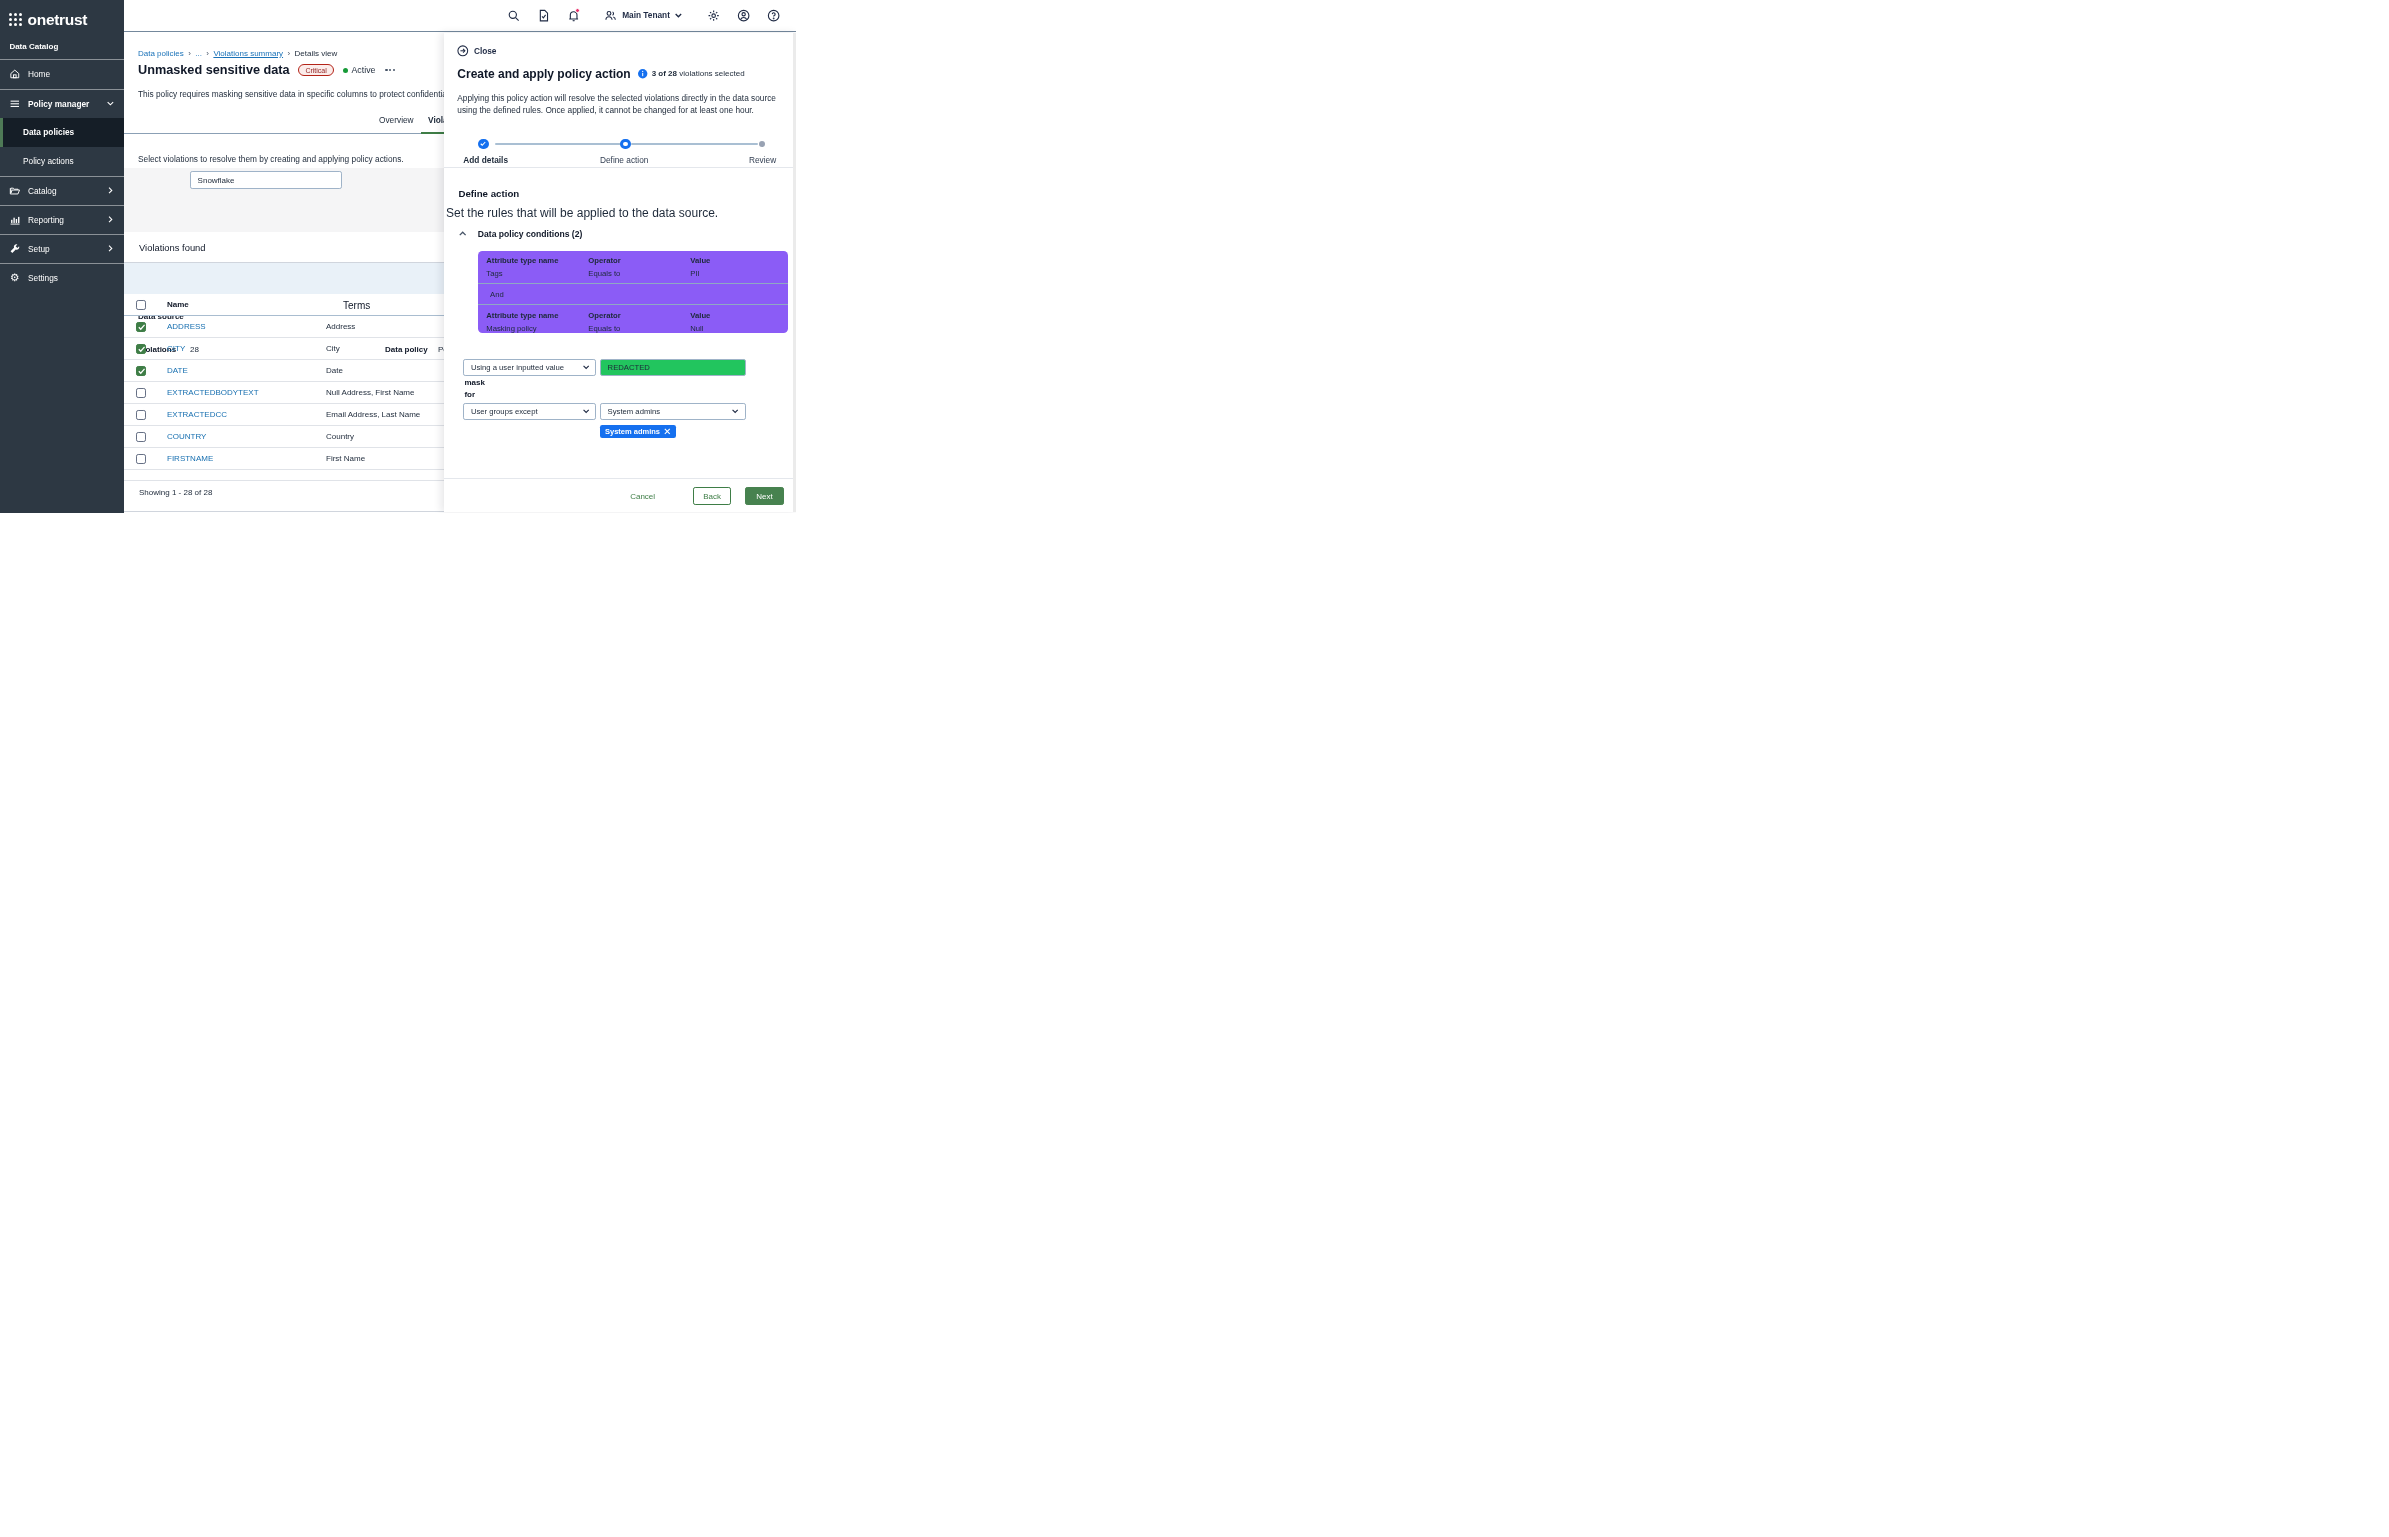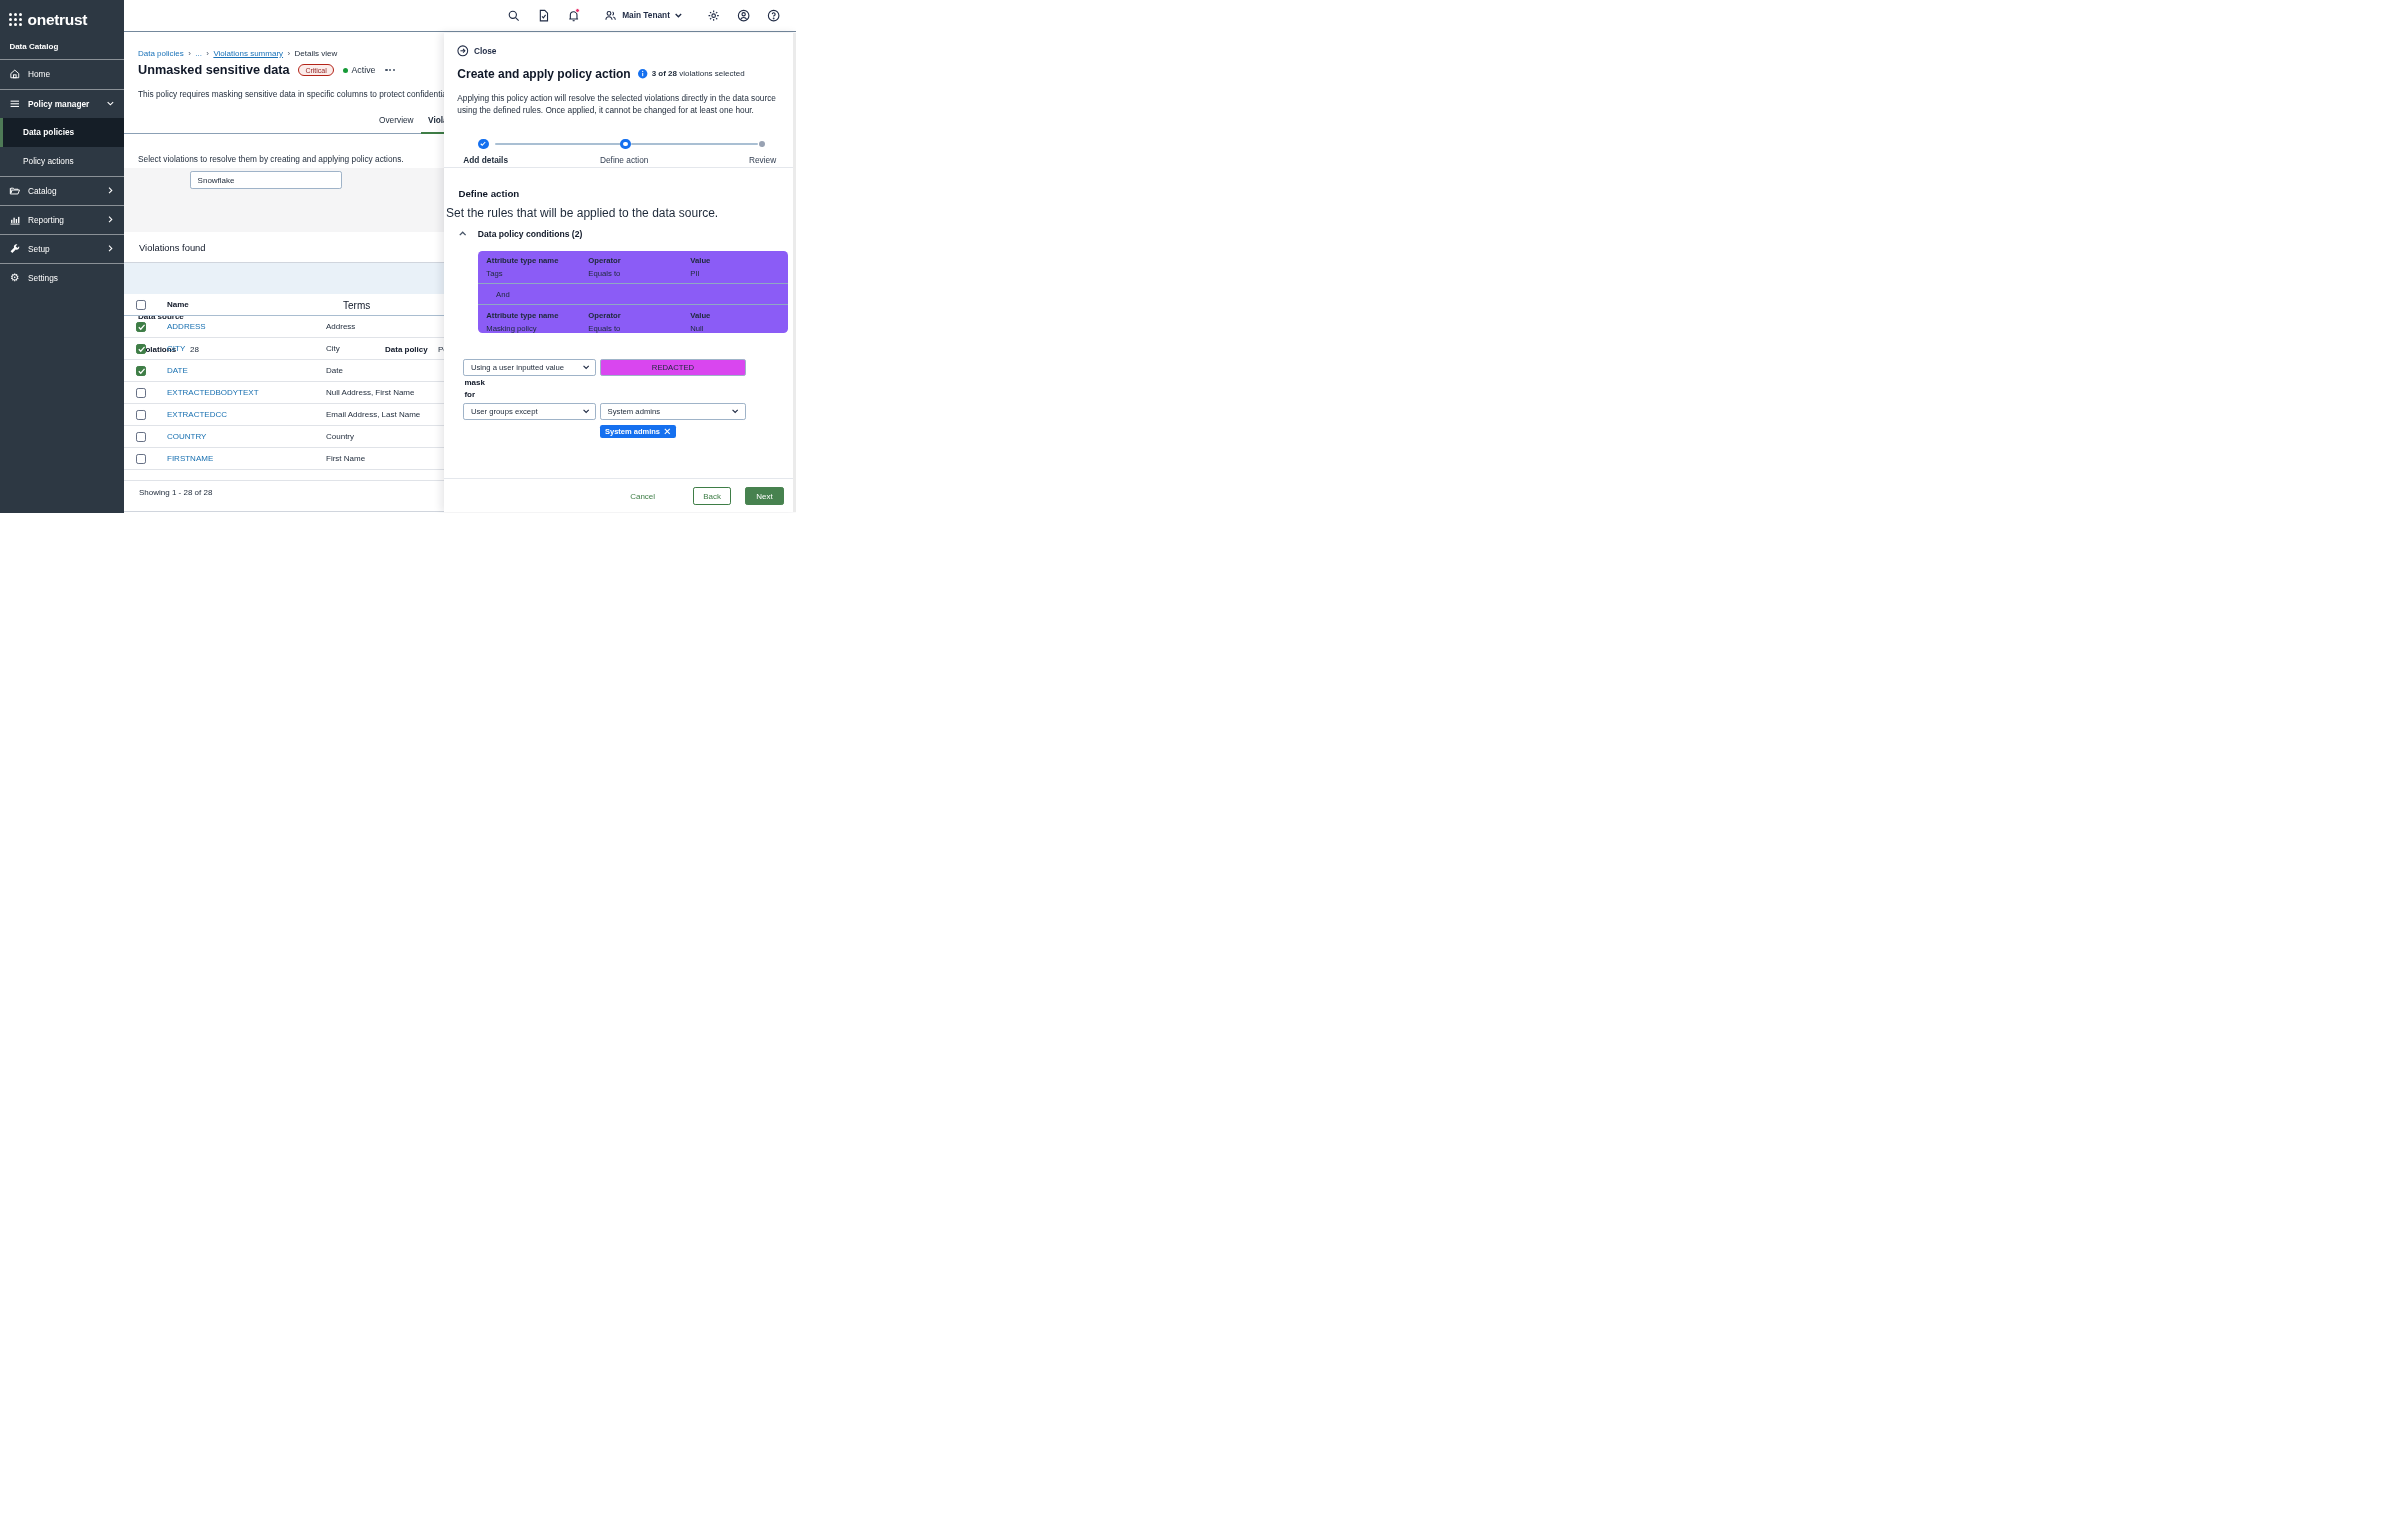--- a/index.html
+++ b/index.html
@@ -97,24 +97,24 @@
   .step-label { position:absolute; top:28px; font-size:8.3px; color:#344054; }
   .step-label.done { font-weight:700; color:#1d2939; }
   .da-title { position:absolute; left:14.4px; top:155px; font-size:9.7px; font-weight:700; color:#101828; }
   .da-sub { position:absolute; left:2px; top:173px; font-size:12px; color:#1d2939; }
   .cond-head { position:absolute; left:14.4px; top:196px; display:flex; align-items:center; gap:10px; cursor:pointer; }
   .cond-head span { font-size:8.6px; font-weight:700; color:#101828; }
   .cond-card { position:absolute; left:34px; top:218px; width:310px; height:82px; background:#8b5cf6; border-radius:4.4px; overflow:hidden; }
   .cond-grid { display:grid; grid-template-columns:102px 102px 1fr; padding:4.4px 0 4.4px 8.3px; row-gap:1.7px; }
   .cond-grid .ch { font-size:7.7px; font-weight:700; color:#1d2939; line-height:11px; }
   .cond-grid .cv { font-size:7.7px; color:#1d2939; line-height:11px; }
-  .and-row { height:22px; display:flex; align-items:center; padding-left:18px; border-top:0.8px solid #8fa9c2; border-bottom:0.8px solid #8fa9c2; font-size:7.7px; color:#1d2939;text-align:right; }
+  .and-row { height:22px; display:flex; align-items:center; padding-left:12px; border-top:0.8px solid #8fa9c2; border-bottom:0.8px solid #8fa9c2; font-size:7.7px; color:#1d2939;text-align:right; }
   .inline-lbl { position:absolute; left:20.4px; font-size:8px; font-weight:700; color:#101828; }
   .dd { position:absolute; height:17px; border:0.8px solid #9fb3c8; border-radius:2.2px; background:#fff; display:flex; align-items:center; justify-content:space-between; padding:0 5.5px 0 6.6px; font-size:7.7px; color:#1d2939; cursor:pointer; }
-  .txt-input { position:absolute; height:17px; border:0.8px solid #9fb3c8; border-radius:2.2px; background:#d946ef; font-size:7.7px; color:#1d2939; padding:0 6.6px; font-family:"Liberation Sans", sans-serif;text-align:center; }
+  .txt-input { position:absolute; height:17px; border:0.8px solid #9fb3c8; border-radius:2.2px; background:#22c55e; font-size:7.7px; color:#1d2939; padding:0 6.6px; font-family:"Liberation Sans", sans-serif; }
   .chip { position:absolute; left:156px; top:392px; height:13.3px; background:#1570ef; color:#fff; border-radius:2.2px; display:inline-flex; align-items:center; gap:4.4px; padding:0 5px; font-size:7.5px; font-weight:700; }
   .chip svg { cursor:pointer; }
   .p-footer { position:absolute; left:0; top:445px; width:353px; height:35px; border-top:0.6px solid #e4e7ec; display:flex; align-items:center; justify-content:flex-end; gap:14.4px; padding-right:13.3px; }
   .btn { font-family:"Liberation Sans", sans-serif; font-size:8px; font-weight:400; border-radius:2.2px; cursor:pointer; }
   .btn-text { background:none; border:none; color:#3e7d46; }
   .btn-outline { background:#fff; border:0.8px solid #3e7d46; color:#3e7d46; padding:3.9px 8.8px;margin-left:24px; }
   .btn-fill { background:#47824f; border:0.8px solid #47824f; color:#fff; padding:3.9px 10px; }
   .scroll-track { position:absolute; right:0; top:33px; width:2.8px; height:479px; background:#ebebeb; z-index:8; }
 </style>
 </head>

